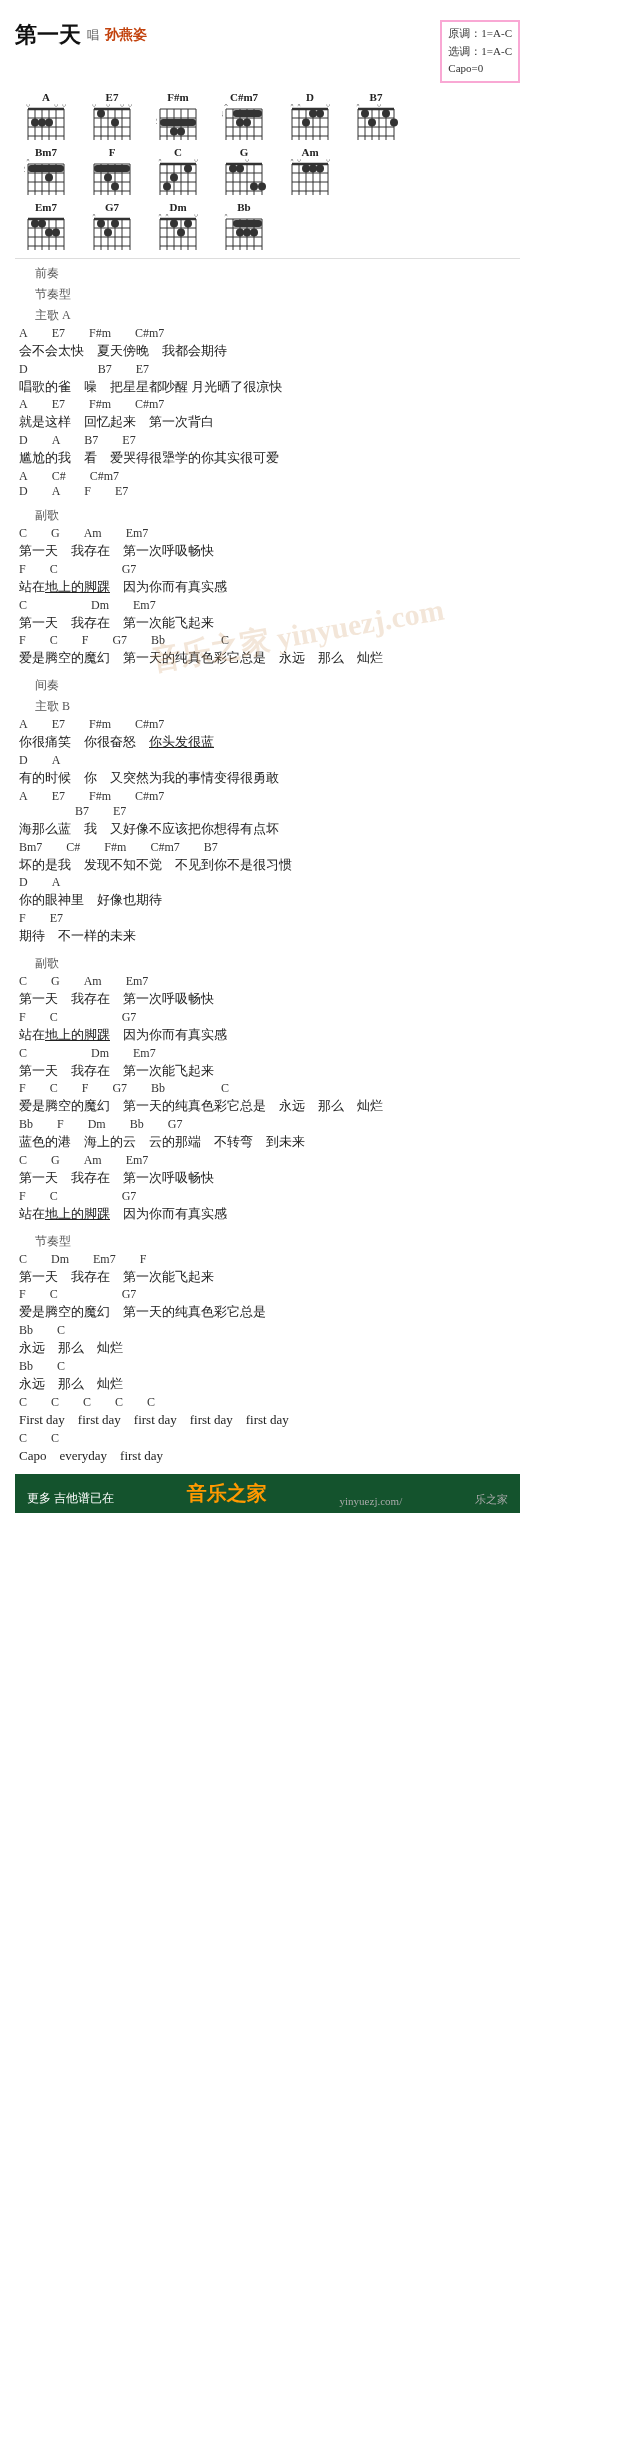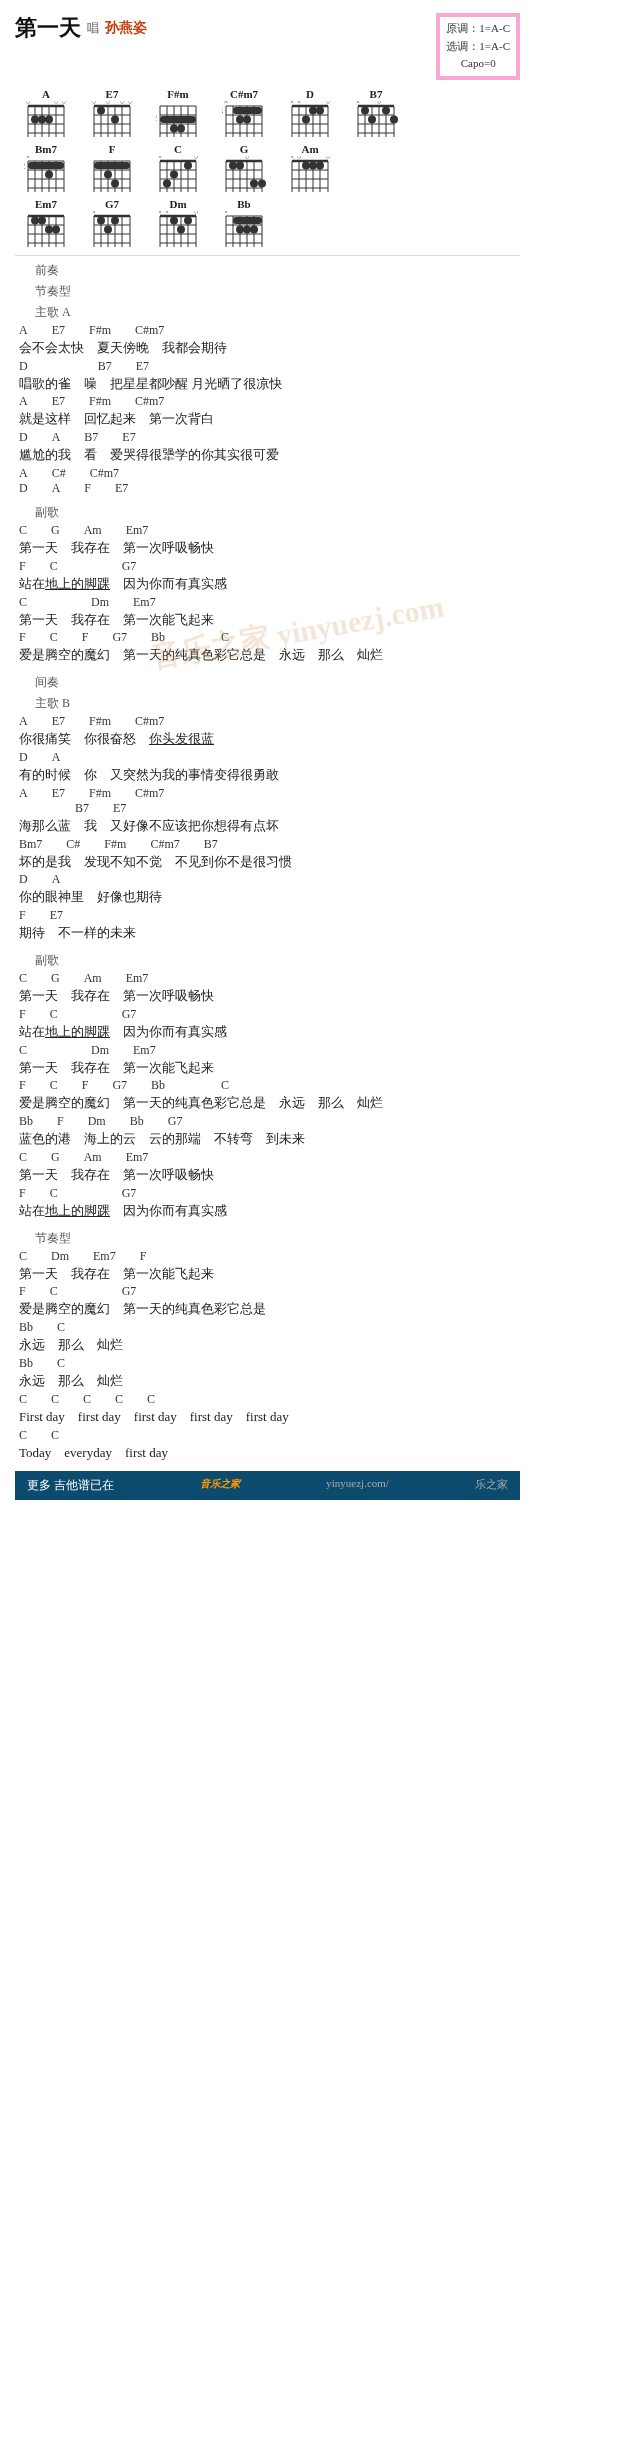--- a/index.html
+++ b/index.html
@@ -5,21 +5,21 @@
     * { margin: 0; padding: 0; box-sizing: border-box; }
     body {
       font-family: SimSun, "宋体", serif;
       background: #fff;
       width: 643px;
       font-size: 13px;
       color: #222;
     }
     .page {
       width: 535px;
-      padding: 13px 15px;
+      padding: 20px 15px;
       position: relative;
     }
     
     .header {
       display: flex;
       justify-content: space-between;
       align-items: flex-start;
       margin-bottom: 8px;
     }
     .title-area {
@@ -37,22 +37,22 @@
       color: #555;
     }
     .artist-name {
       font-size: 14px;
       color: #c2410c;
       font-weight: bold;
     }
     .tuning-box {
       font-size: 11px;
       color: #333;
-      text-align: center;
-      border: 4px solid #f9a8d4;
+      text-align: left;
+      border: 2px solid #f9a8d4;
       padding: 3px 6px;
       line-height: 1.6;
     }
     .chord-row {
       display: flex;
       flex-wrap: wrap;
       gap: 4px;
       margin-bottom: 4px;
     }
     .chord-diagram {
@@ -84,34 +84,33 @@
       font-weight: normal;
     }
     .lyric-line {
       font-size: 13px;
       color: #222;
       margin: 0;
       line-height: 1.6;
     }
     
     .footer {
-      background: #0c4a6e;
+      background: #14532d;
       color: #fff;
       display: flex;
-      align-items: flex-start;
+      align-items: flex-end;
       justify-content: space-between;
       padding: 6px 12px;
       font-size: 12px;
       margin-top: 8px;
     }
     .footer-brand {
       color: #f90;
-      font-size: 10px;
+      font-size: 20px;
       font-weight: bold;
-      font-style: italic;
     }
     .footer-url { color: #aaa; font-size: 11px; }
     .footer-right { color: #aaa; font-size: 11px; }
     .song-block {
       padding: 0 4px;
     }
     .chord-only-line {
       display: flex;
       flex-wrap: wrap;
       gap: 16px;
@@ -682,21 +681,21 @@
       <span class="chord-inline">C</span>
       <span class="chord-inline">C</span>
       <span class="chord-inline">C</span>
       <span class="chord-inline">C</span>
     </div>
     <div class="lyric-line">First day　first day　first day　first day　first day</div>
     <div class="chord-only-line">
       <span class="chord-inline">C</span>
       <span class="chord-inline">C</span>
     </div>
-    <div class="lyric-line">Today　everyday　first day</div>
+    <div class="lyric-line">Capo　everyday　first day</div>
 
   </div>
 
   <div class="footer">
     <span>更多 吉他谱已在</span>
     <span class="footer-brand">音乐之家</span>
     <span class="footer-url">yinyuezj.com/</span>
     <span class="footer-right">乐之家</span>
   </div>
 

